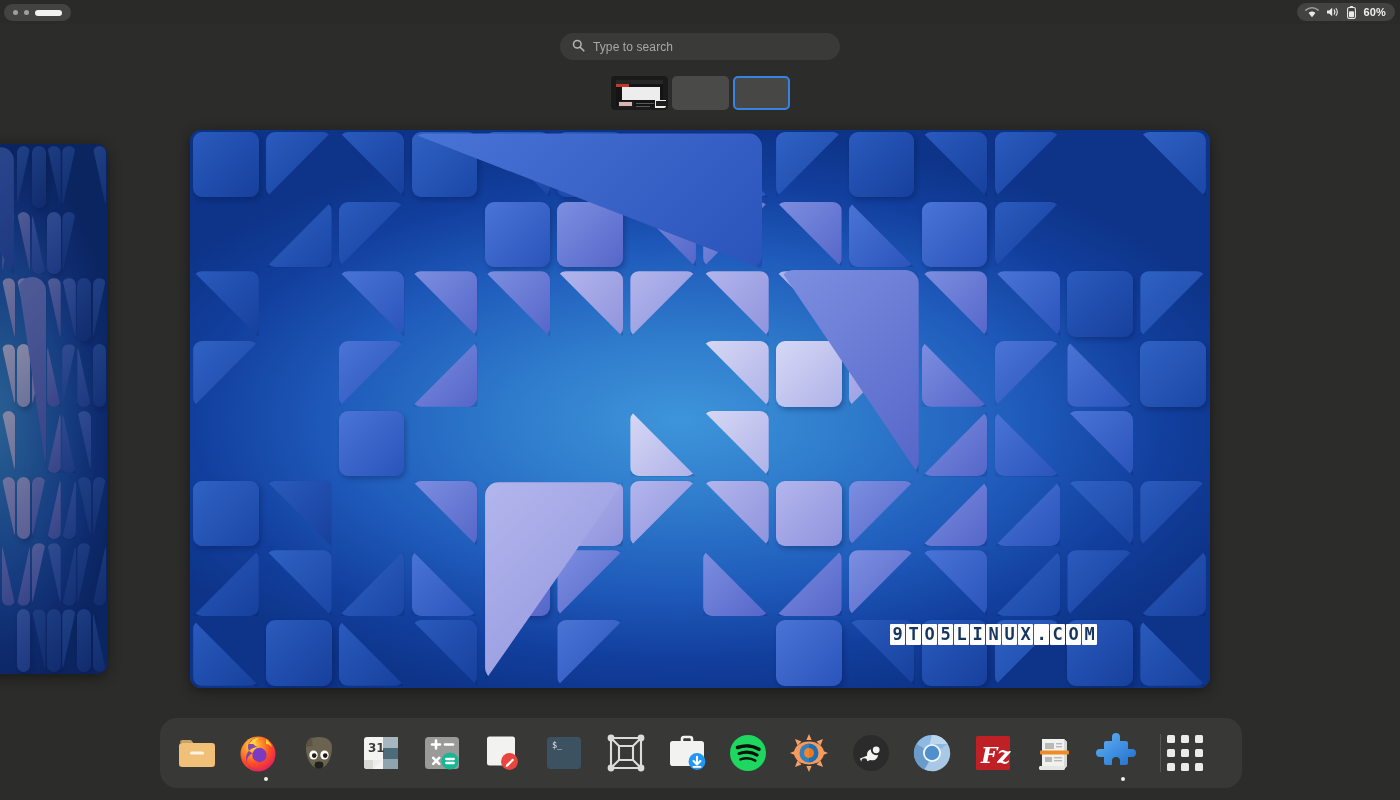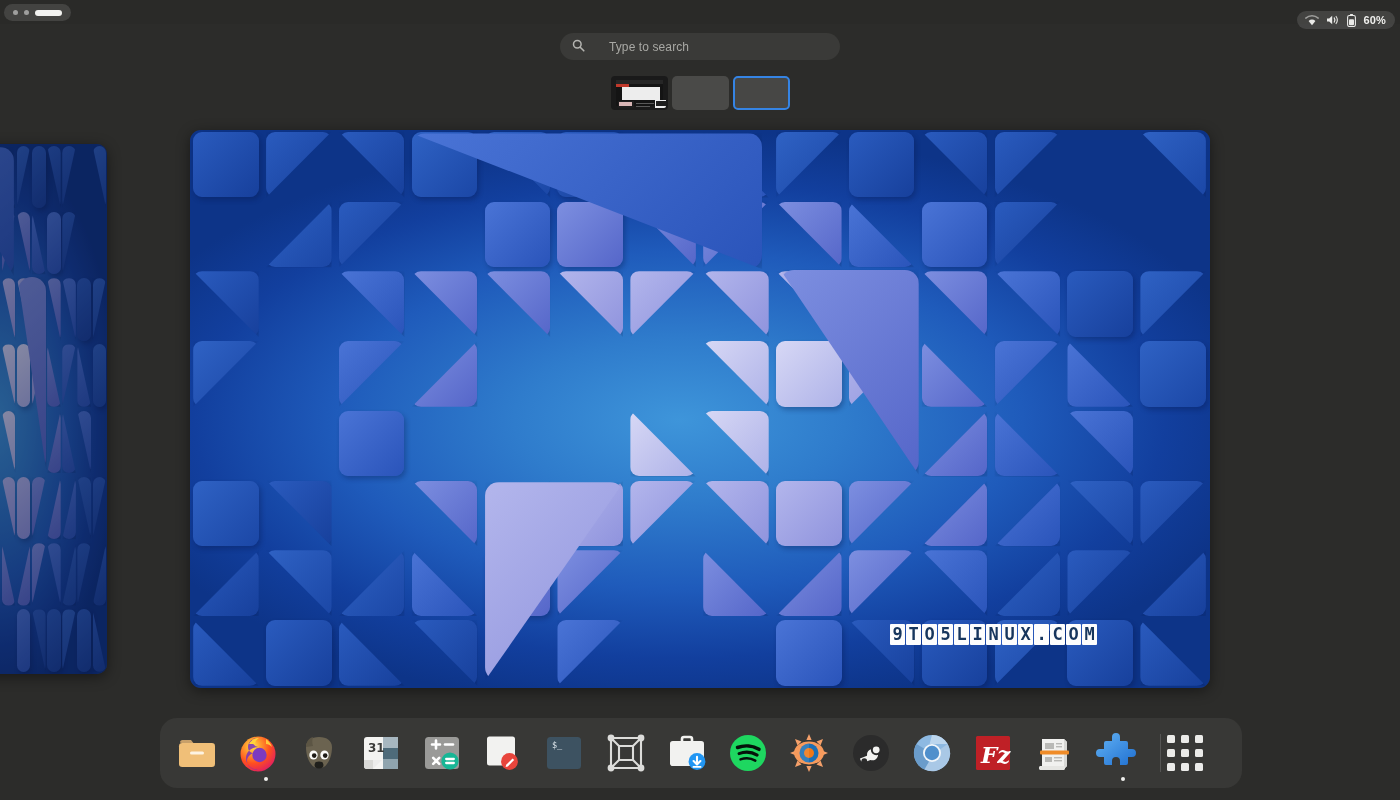--- a/index.html
+++ b/index.html
@@ -41,21 +41,21 @@
   #clock {
     position: absolute; left: 0; width: 1400px;
     text-align: center;
     font-size: 11.5px; font-weight: bold;
     color: #e8e8e6;
     letter-spacing: 0.15px;
   }
   #clock .sep { display: inline-block; width: 6px; }
 
   #status-area {
-    position: absolute; right: 5px; top: 11px;
+    position: absolute; right: 5px; top: 3px;
     display: flex; align-items: center; gap: 7px;
     background: rgba(125,125,125,0.30);
     border-radius: 10px;
     padding: 2px 9px 2px 8px;
     height: 18px;
     color: #eaeae8;
   }
   #status-area svg { display: block; }
   .battery-label { font-size: 11px; font-weight: bold; color: #f0f0ee; letter-spacing: 0.2px; }
 
@@ -64,21 +64,21 @@
     position: absolute; top: 33px; left: 0; width: 1400px;
     display: flex; justify-content: center;
     z-index: 30;
   }
   #search-entry {
     width: 280px; height: 27px;
     background: #3a3a38;
     border-radius: 14px;
     display: flex; align-items: center;
     padding: 6px 12px;
-    gap: 24px;
+    gap: 8px;
   }
   #search-entry .placeholder {
     font-size: 12px; color: #a8a8a4;
     letter-spacing: 0.1px;
   }
 
   
   #ws-thumbs {
     position: absolute; top: 76px; left: 0; width: 1400px;
     display: flex; justify-content: center; align-items: center;

